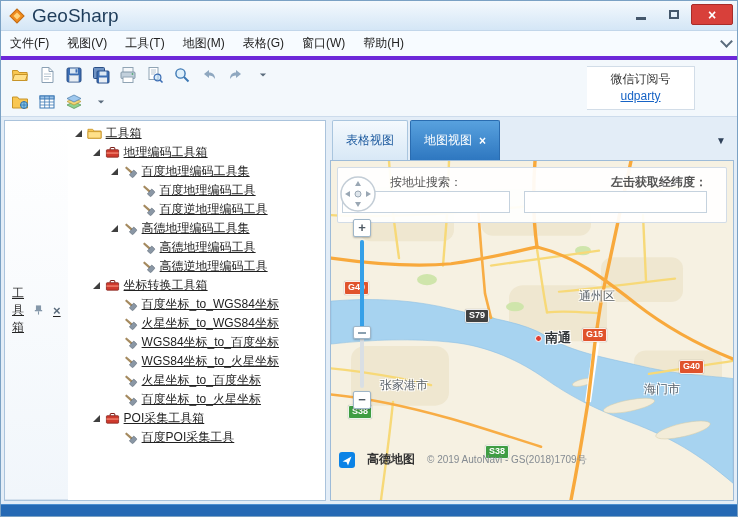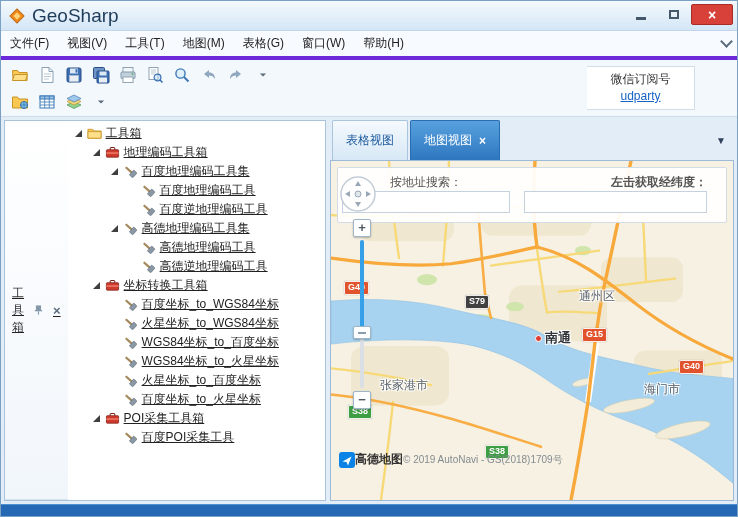--- a/index.html
+++ b/index.html
@@ -75,21 +75,21 @@
   .ov-label{height:18px;line-height:18px;font-size:12px;color:#555;text-align:center;}
   .ov-label.left{text-align:right;padding-left:4px;font-weight:bold;}
   .ov-input{width:100%;height:22px;border:1px solid #c5d2de;background:#fff;font:12px "Liberation Sans","DejaVu Sans",sans-serif;padding:0 5px;outline:none;}
   .compass{position:absolute;left:8px;top:14px;z-index:6;width:38px;height:38px;}
   .zoombar{position:absolute;left:22px;top:58px;z-index:6;width:18px;display:flex;flex-direction:column;align-items:center;}
   .zoom-btn{width:18px;height:18px;background:#fff;border:1px solid #9fb6c8;border-radius:2px;color:#4f5a64;font-size:13px;font-weight:bold;line-height:15px;text-align:center;box-shadow:0 1px 2px rgba(0,0,0,.25);}
   .zoom-track{position:relative;width:4px;height:148px;margin:3px 0;background:#d9dfe4;border-radius:2px;}
   .zoom-track .fill{position:absolute;top:0;left:0;width:4px;height:92px;background:#35a0e8;border-radius:2px;}
   .zoom-handle{position:absolute;left:-7px;top:86px;width:18px;height:13px;background:#fff;border:1px solid #9fb6c8;border-radius:2px;box-shadow:0 1px 2px rgba(0,0,0,.25);display:flex;align-items:center;justify-content:center;}
   .zoom-handle::after{content:"";width:8px;height:2px;background:#8aa0b0;}
-  .attribution{position:absolute;left:8px;bottom:32px;z-index:5;display:flex;align-items:center;gap:0;}
+  .attribution{position:absolute;left:8px;bottom:32px;z-index:5;display:flex;align-items:center;gap:12px;}
   .amap-logo{width:16px;height:16px;display:inline-flex;}
   .attribution .brand{font-size:12px;color:#2f3固3;color:#333;font-weight:bold;}
   .attribution .copy{font-size:10px;color:#848b92;}
 
   
   .statusbar{flex:0 0 12px;background:#2569b4;border-top:1px solid #4d8fd0;}
 </style>
 </head>
 <body>
 
@@ -526,21 +526,21 @@
             <path d="M300,0 C292,40 282,90 272,140 C268,162 266,180 264,194 L257,258 C252,292 246,330 240,363"></path>
           </g>
           <g fill="none" stroke="#f8ad45" stroke-width="2.6" stroke-linecap="round">
             <path d="M146,36 L150,92 L154,142 L160,168"></path>
             <path d="M0,250 C40,254 80,264 120,276 C150,285 180,296 210,306"></path>
           </g>
         </svg>
 
         <div class="map-anno">
             <div class="road-badge" style="left: 13px; top: 120px; background: rgb(224, 83, 44);">G40</div>
-            <div class="road-badge" style="left: 134px; top: 134px; background: #404040;">S79</div>
+            <div class="road-badge" style="left: 134px; top: 148px; background: #404040;">S79</div>
             <div class="road-badge" style="left: 251px; top: 167px; background: rgb(224, 83, 44);">G15</div>
             <div class="road-badge" style="left: 348px; top: 199px; background: rgb(224, 83, 44);">G40</div>
             <div class="road-badge" style="left: 17px; top: 244px; background: rgb(63, 157, 67);">S38</div>
             <div class="road-badge" style="left: 154px; top: 284px; background: rgb(63, 157, 67);">S38</div>
             <div class="map-label city" style="left: 204px; top: 168px;">
               <span class="city-dot"></span>
               <span>南通</span>
             </div>
             <div class="map-label" style="left: 248px; top: 127px;">
               <span>通州区</span>

